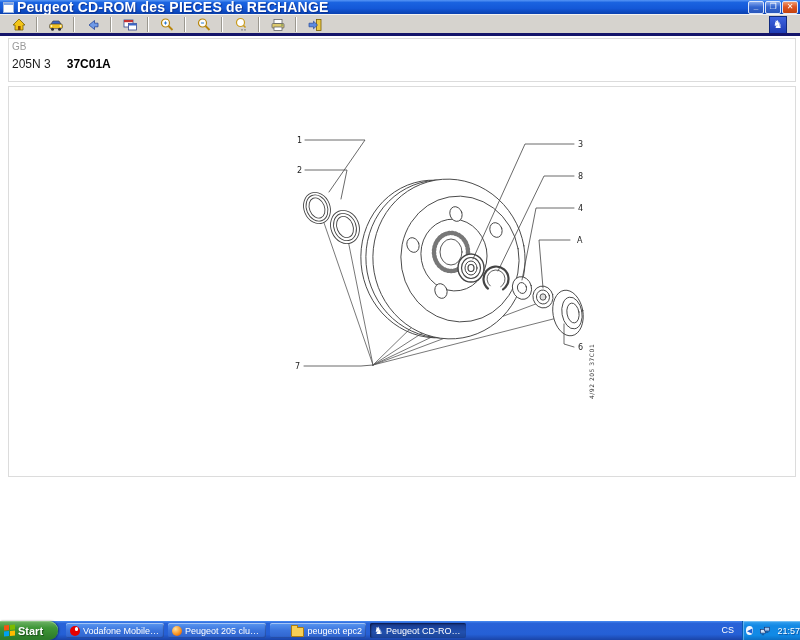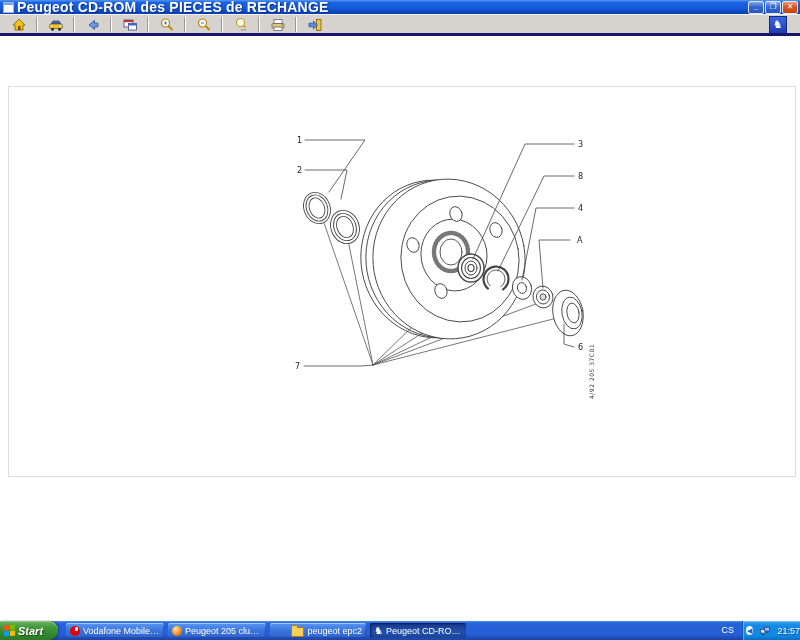--- a/index.html
+++ b/index.html
@@ -37,21 +37,21 @@
   .codes .bold{font-weight:bold;margin-left:16px;color:#000;}
   .dpanel{left:8px;top:50px;width:786px;height:389px;}
   .dpanel svg{display:block;}
   
   .taskbar{position:absolute;left:0;top:621px;width:800px;height:19px;
     background:linear-gradient(180deg,#4a8ef2 0%,#2862d8 12%,#2560d6 70%,#1a44a8 100%);}
   .startbtn{position:absolute;left:0;top:0;height:19px;width:58px;border-radius:0 9px 9px 0;
     background:linear-gradient(180deg,#70b268 0%,#3f9738 35%,#2e7d2a 90%);
     box-shadow:inset 0 1px 0 #8cc783, 1px 0 2px rgba(0,0,0,.45);
     display:flex;align-items:center;gap:3px;padding-left:4px;box-sizing:border-box;}
-  .startbtn .label{color:#fff;font-size:11px;font-weight:bold;font-style:italic;
+  .startbtn .label{color:#fff;font-size:11px;font-weight:bold;
     text-shadow:1px 1px 1px #1c4f1a;}
   .flag{width:11px;height:11px;display:grid;grid-template-columns:5px 5px;grid-template-rows:5px 5px;
     gap:1px;transform:skewY(-6deg);}
   .flag i{display:block;}
   .taskitem{position:absolute;top:2px;height:15px;border-radius:2px;display:flex;align-items:center;
     gap:3px;padding:0 4px;box-sizing:border-box;color:#fff;font-size:9px;white-space:nowrap;
     overflow:hidden;background:linear-gradient(180deg,#5a97f0,#3b74dd 50%,#2f63cd);
     box-shadow:inset 0 1px 0 rgba(255,255,255,.45), inset -1px -1px 1px rgba(0,0,30,.25);}
   .taskitem.active{background:linear-gradient(180deg,#17388c,#2150ae 60%,#1c4498);
     box-shadow:inset 1px 1px 2px rgba(0,0,20,.6);}
@@ -165,20 +165,26 @@
       </svg>
   </span>
   <span class="lion-btn">
     <span>♞</span>
   </span>
 </div>
 <div class="navyrule"></div>
 
 <div class="content">
 
+  <div class="panel hpanel">
+    <div class="lang">GB</div>
+    <div class="codes">
+      <span>205N 3</span><span class="bold">37C01A</span>
+    </div>
+  </div>
 
   <div class="panel dpanel">
     <svg width="786" height="389" viewBox="0 0 786 389" stroke-linecap="round" stroke-linejoin="round">
 
       <g stroke="#555" stroke-width="0.8" fill="none">
         <path d="M364 278 L313 130"></path>
         <path d="M364 278 L338 148"></path>
         <path d="M364 278 L452 192"></path>
         <path d="M364 278 L484 200"></path>
         <path d="M364 278 L511 208"></path>

